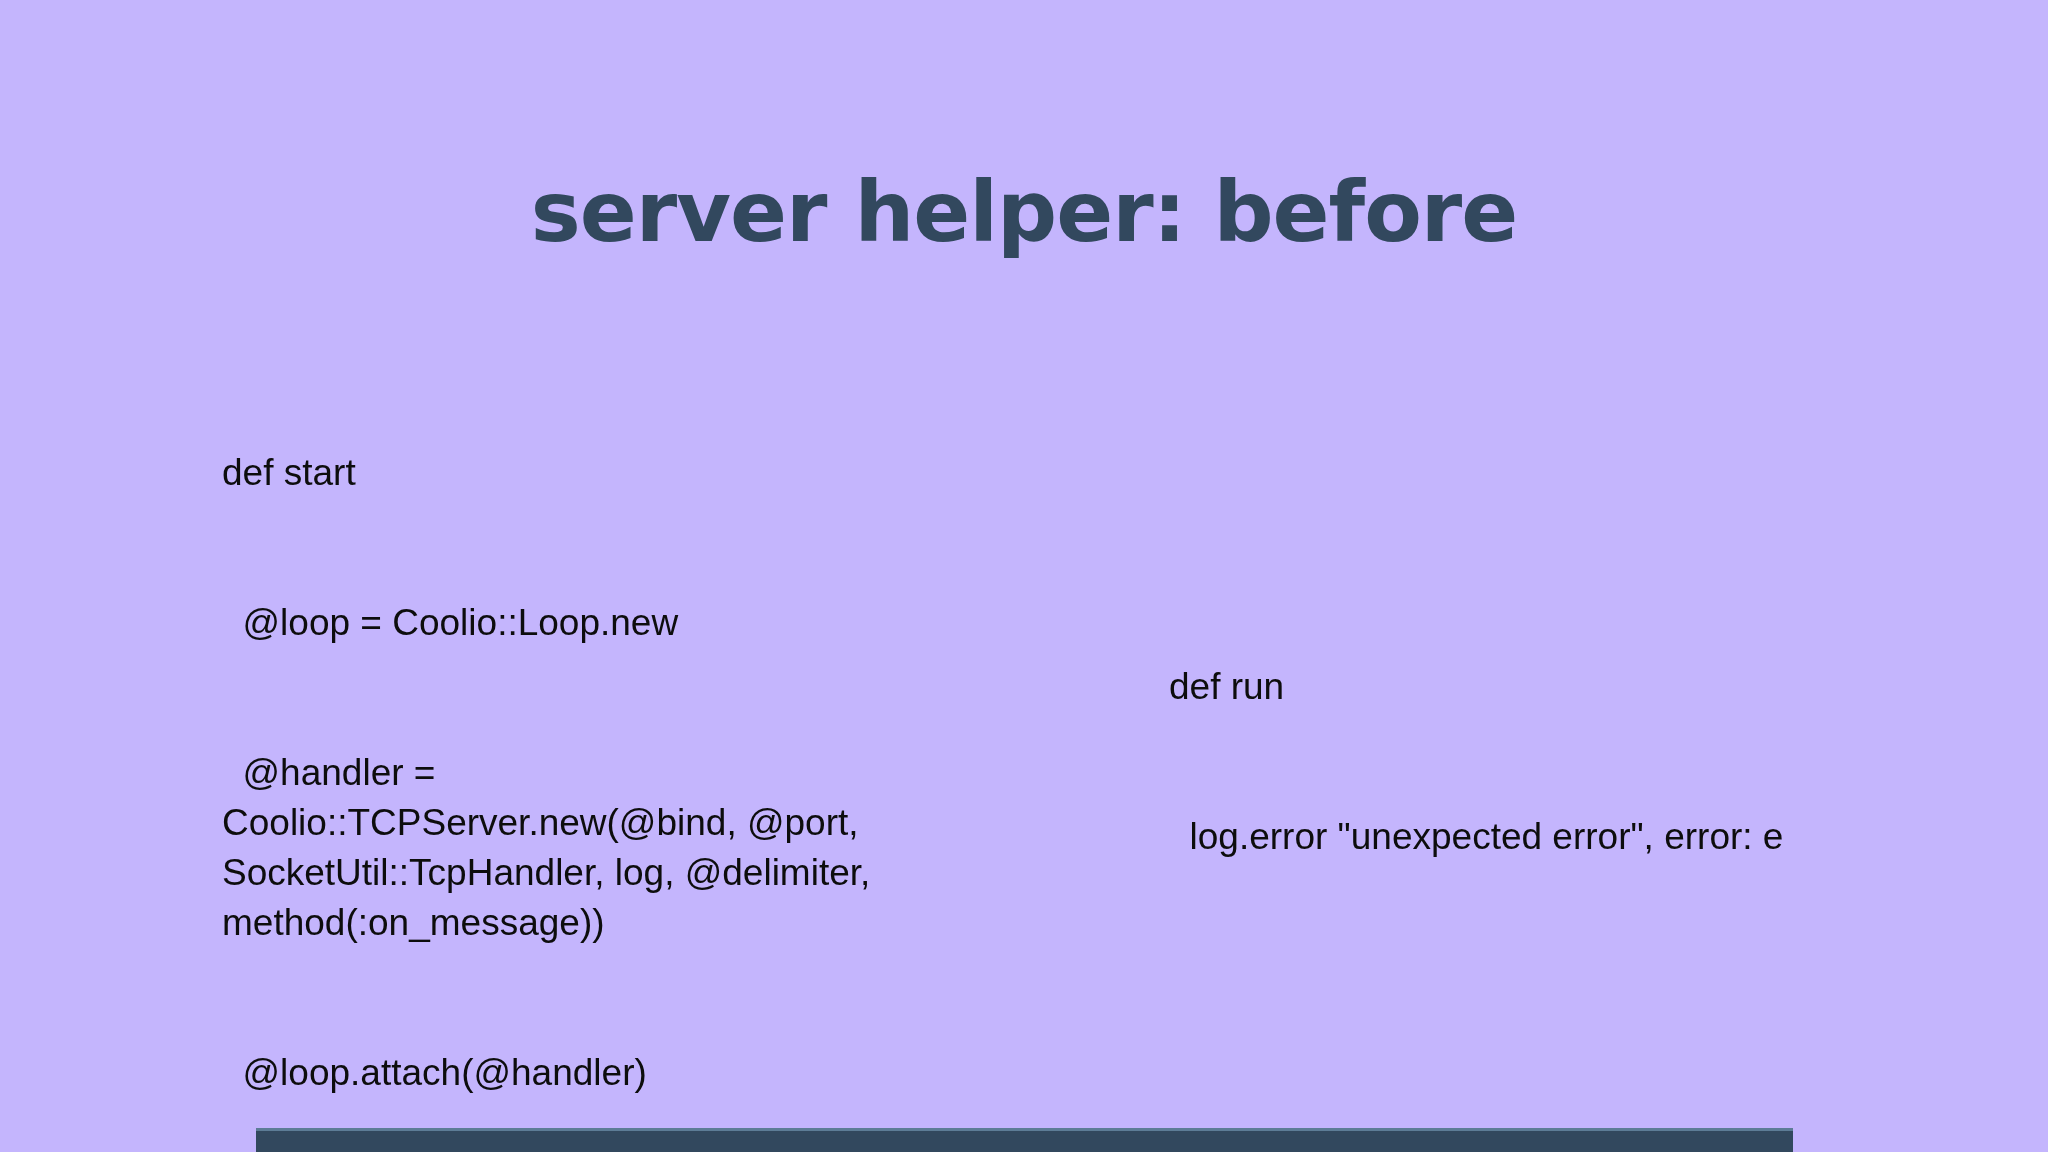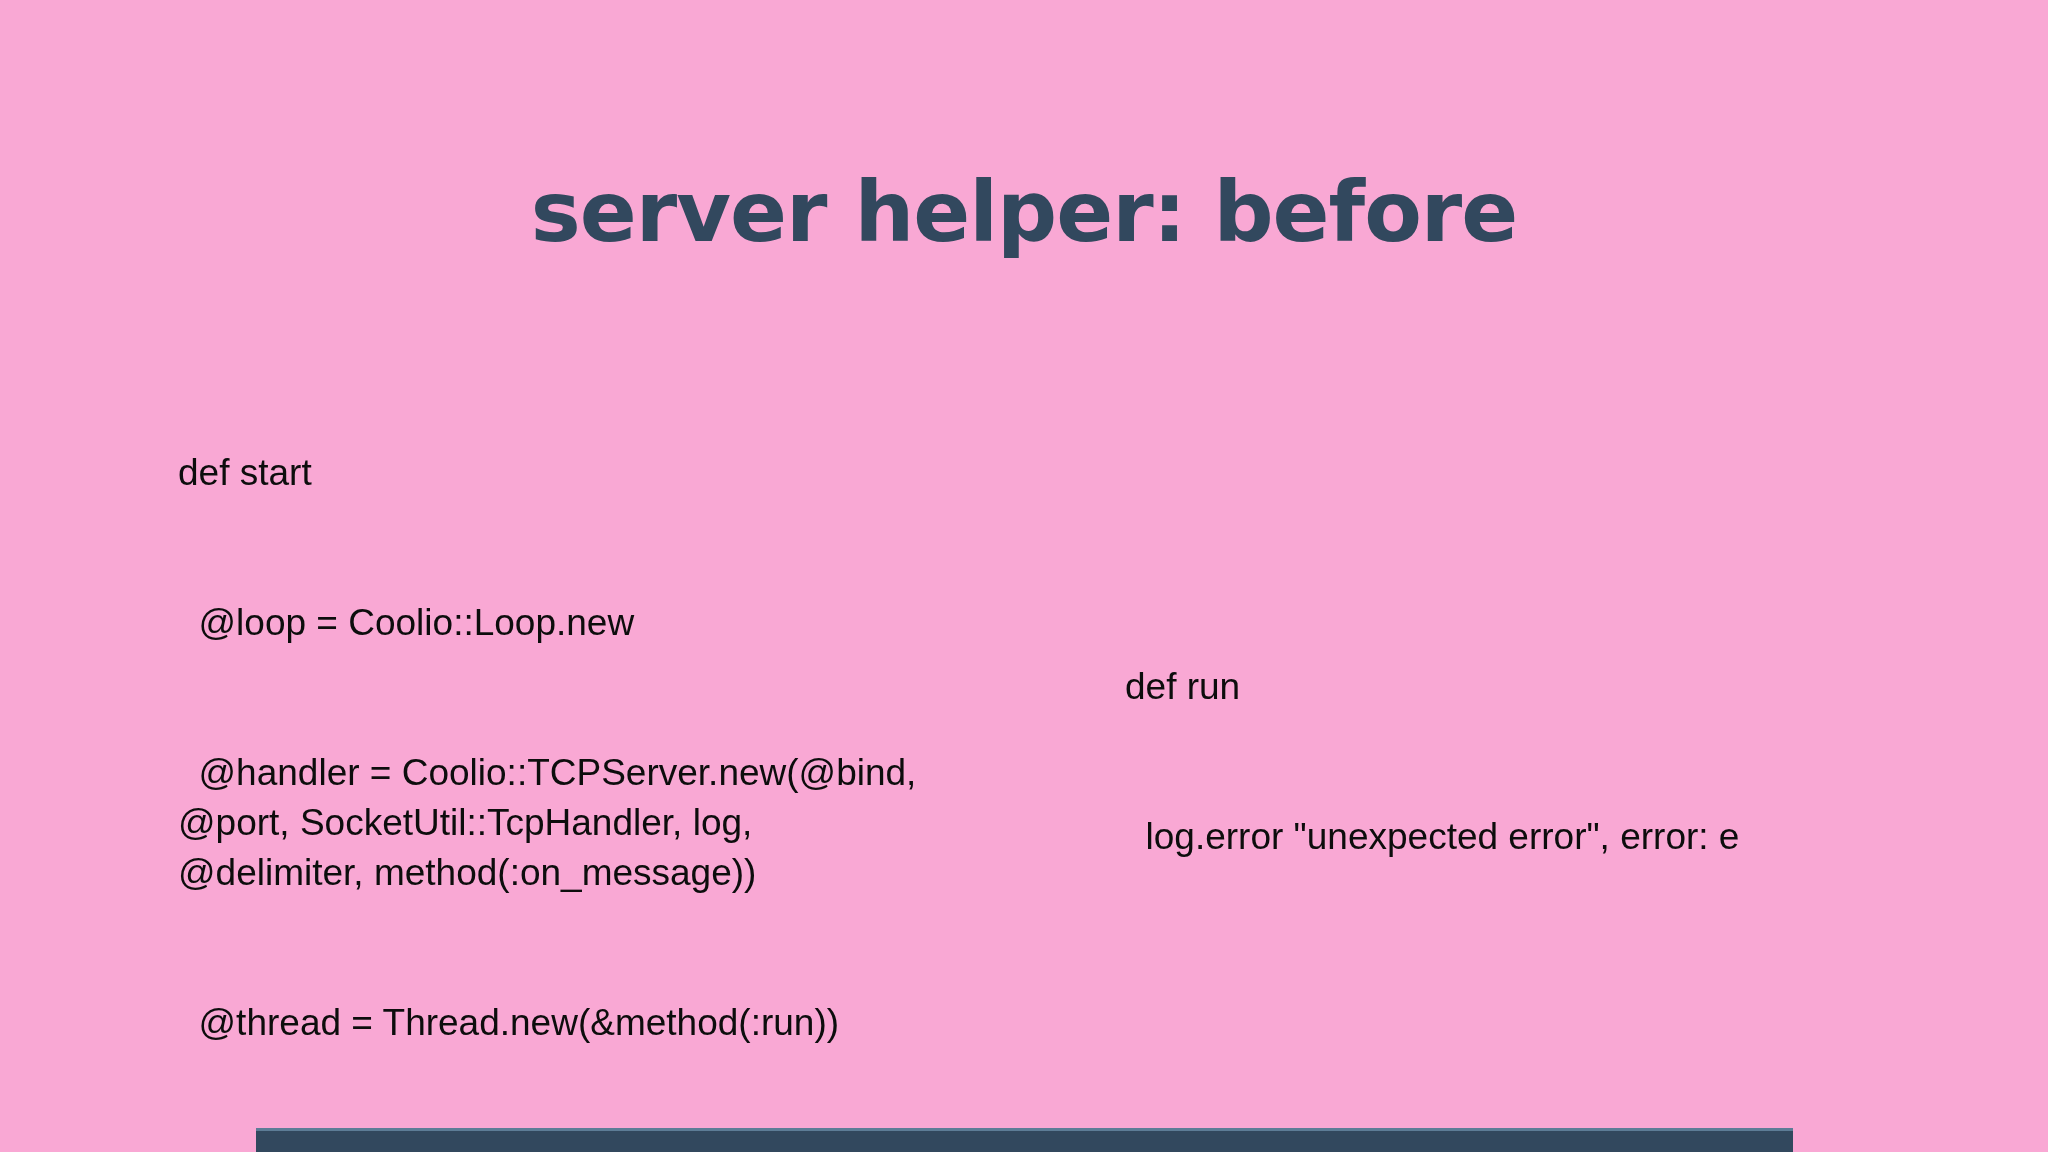--- a/index.html
+++ b/index.html
@@ -11,21 +11,21 @@
     width: 2048px;
     height: 1152px;
     overflow: hidden;
     font-family: "Liberation Sans", sans-serif;
     position: relative;
   }
 
   .slide {
     position: absolute;
     inset: 0;
-    background: #f9a8d4;
+    background: #c4b5fd;
   }
 
   
   .slide-title {
     position: absolute;
     left: 0;
     right: 0;
     top: 112px;
     text-align: center;
     font-family: "DejaVu Sans", sans-serif;
@@ -56,20 +56,21 @@
   .code-col.right {
     left: 1125px;
     top: 562px;
     width: 790px;
   }
 
   .code-line {
     display: block;
     min-height: 50px;
     white-space: pre-wrap;
+    margin-left: 44px;
   }
 
   
   .bottom-bar {
     position: absolute;
     left: 256px;
     top: 1128px;
     width: 1537px;
     height: 24px;
     background: #32485e;
@@ -83,20 +84,21 @@
 <body>
 
 <div class="slide">
 
   <h1 class="slide-title">server helper: before</h1>
 
   <div class="code-col left">
     <span class="code-line">def start</span>
     <span class="code-line">  @loop = Coolio::Loop.new</span>
     <span class="code-line">  @handler = Coolio::TCPServer.new(@bind, @port, SocketUtil::TcpHandler, log, @delimiter, method(:on_message))</span>
+    <span class="code-line">  @loop.attach(@handler)</span>
     <span class="code-line">  @thread = Thread.new(&amp;method(:run))</span>
     
     
     
     
     
     
     
     
   </div>

